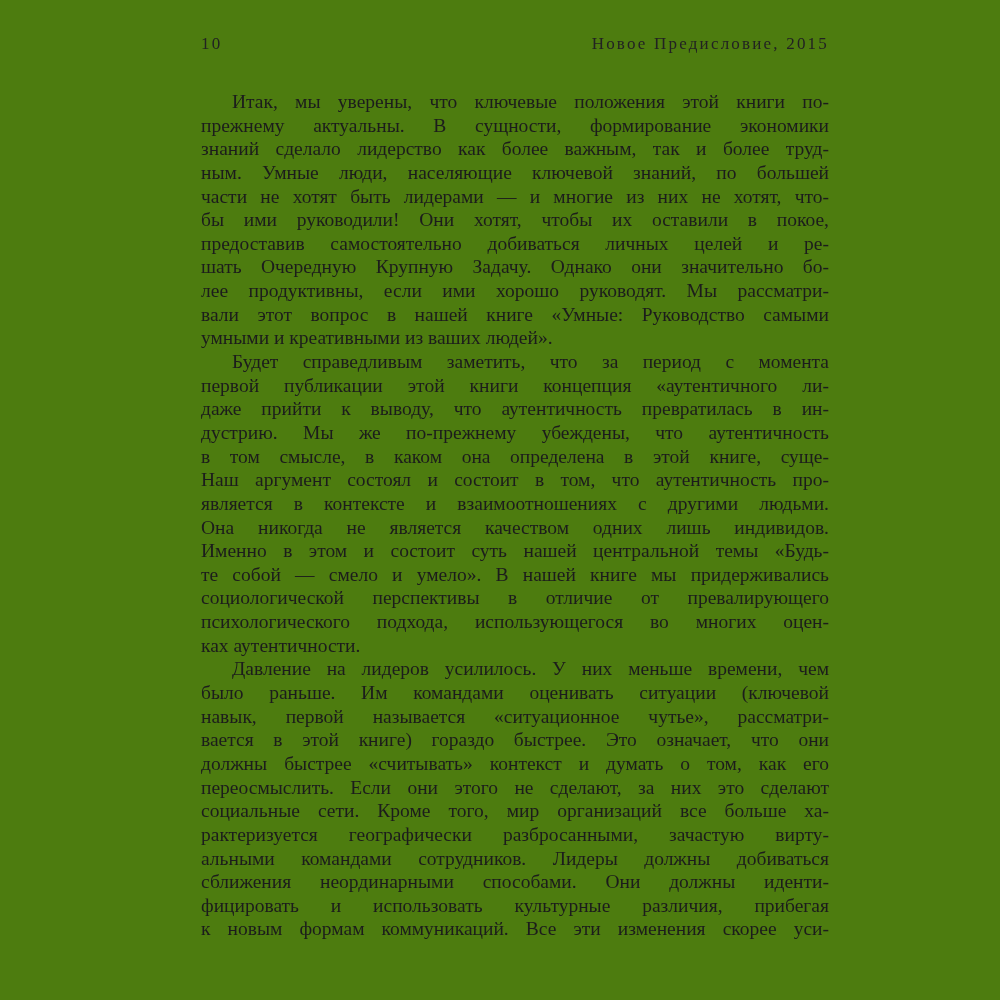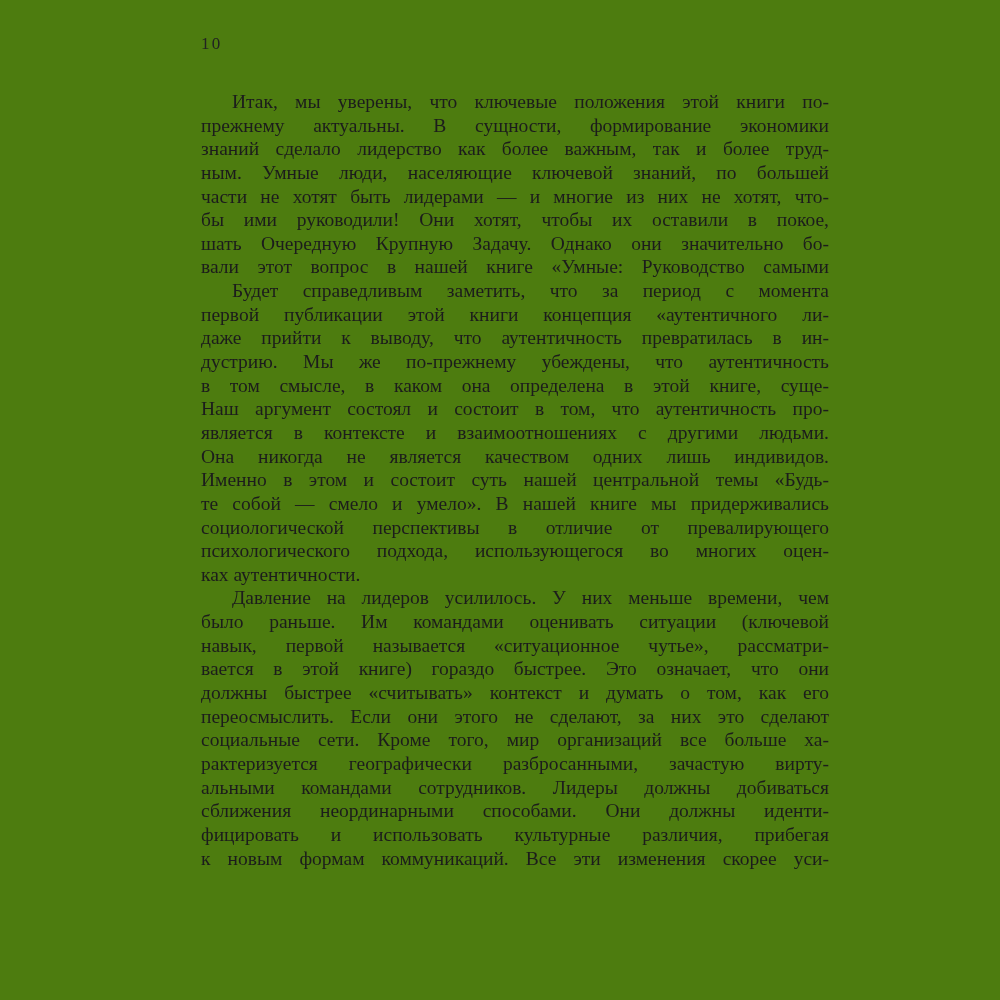--- a/index.html
+++ b/index.html
@@ -55,33 +55,37 @@
     -moz-text-align-last: left;
   }
 </style>
 </head>
 <body>
 
 <div class="page">
 
   <div class="running-header">
     <span>10</span>
+    <span>Новое Предисловие, 2015</span>
   </div>
 
   <div class="textblock">
 
     <div class="para">
       <div class="line first">Итак, мы уверены, что ключевые положения этой книги по-</div>
       <div class="line">прежнему актуальны. В сущности, формирование экономики</div>
       <div class="line">знаний сделало лидерство как более важным, так и более труд-</div>
       <div class="line">ным. Умные люди, населяющие ключевой знаний, по большей</div>
       <div class="line">части не хотят быть лидерами — и многие из них не хотят, что-</div>
       <div class="line">бы ими руководили! Они хотят, чтобы их оставили в покое,</div>
+      <div class="line">предоставив самостоятельно добиваться личных целей и ре-</div>
       <div class="line">шать Очередную Крупную Задачу. Однако они значительно бо-</div>
+      <div class="line">лее продуктивны, если ими хорошо руководят. Мы рассматри-</div>
       <div class="line">вали этот вопрос в нашей книге «Умные: Руководство самыми</div>
+      <div class="line endline">умными и креативными из ваших людей».</div>
     </div>
 
     <div class="para">
       <div class="line first">Будет справедливым заметить, что за период с момента</div>
       <div class="line">первой публикации этой книги концепция «аутентичного ли-</div>
       <div class="line">даже прийти к выводу, что аутентичность превратилась в ин-</div>
       <div class="line">дустрию. Мы же по-прежнему убеждены, что аутентичность</div>
       <div class="line">в том смысле, в каком она определена в этой книге, суще-</div>
       <div class="line">Наш аргумент состоял и состоит в том, что аутентичность про-</div>
       <div class="line">является в контексте и взаимоотношениях с другими людьми.</div>

